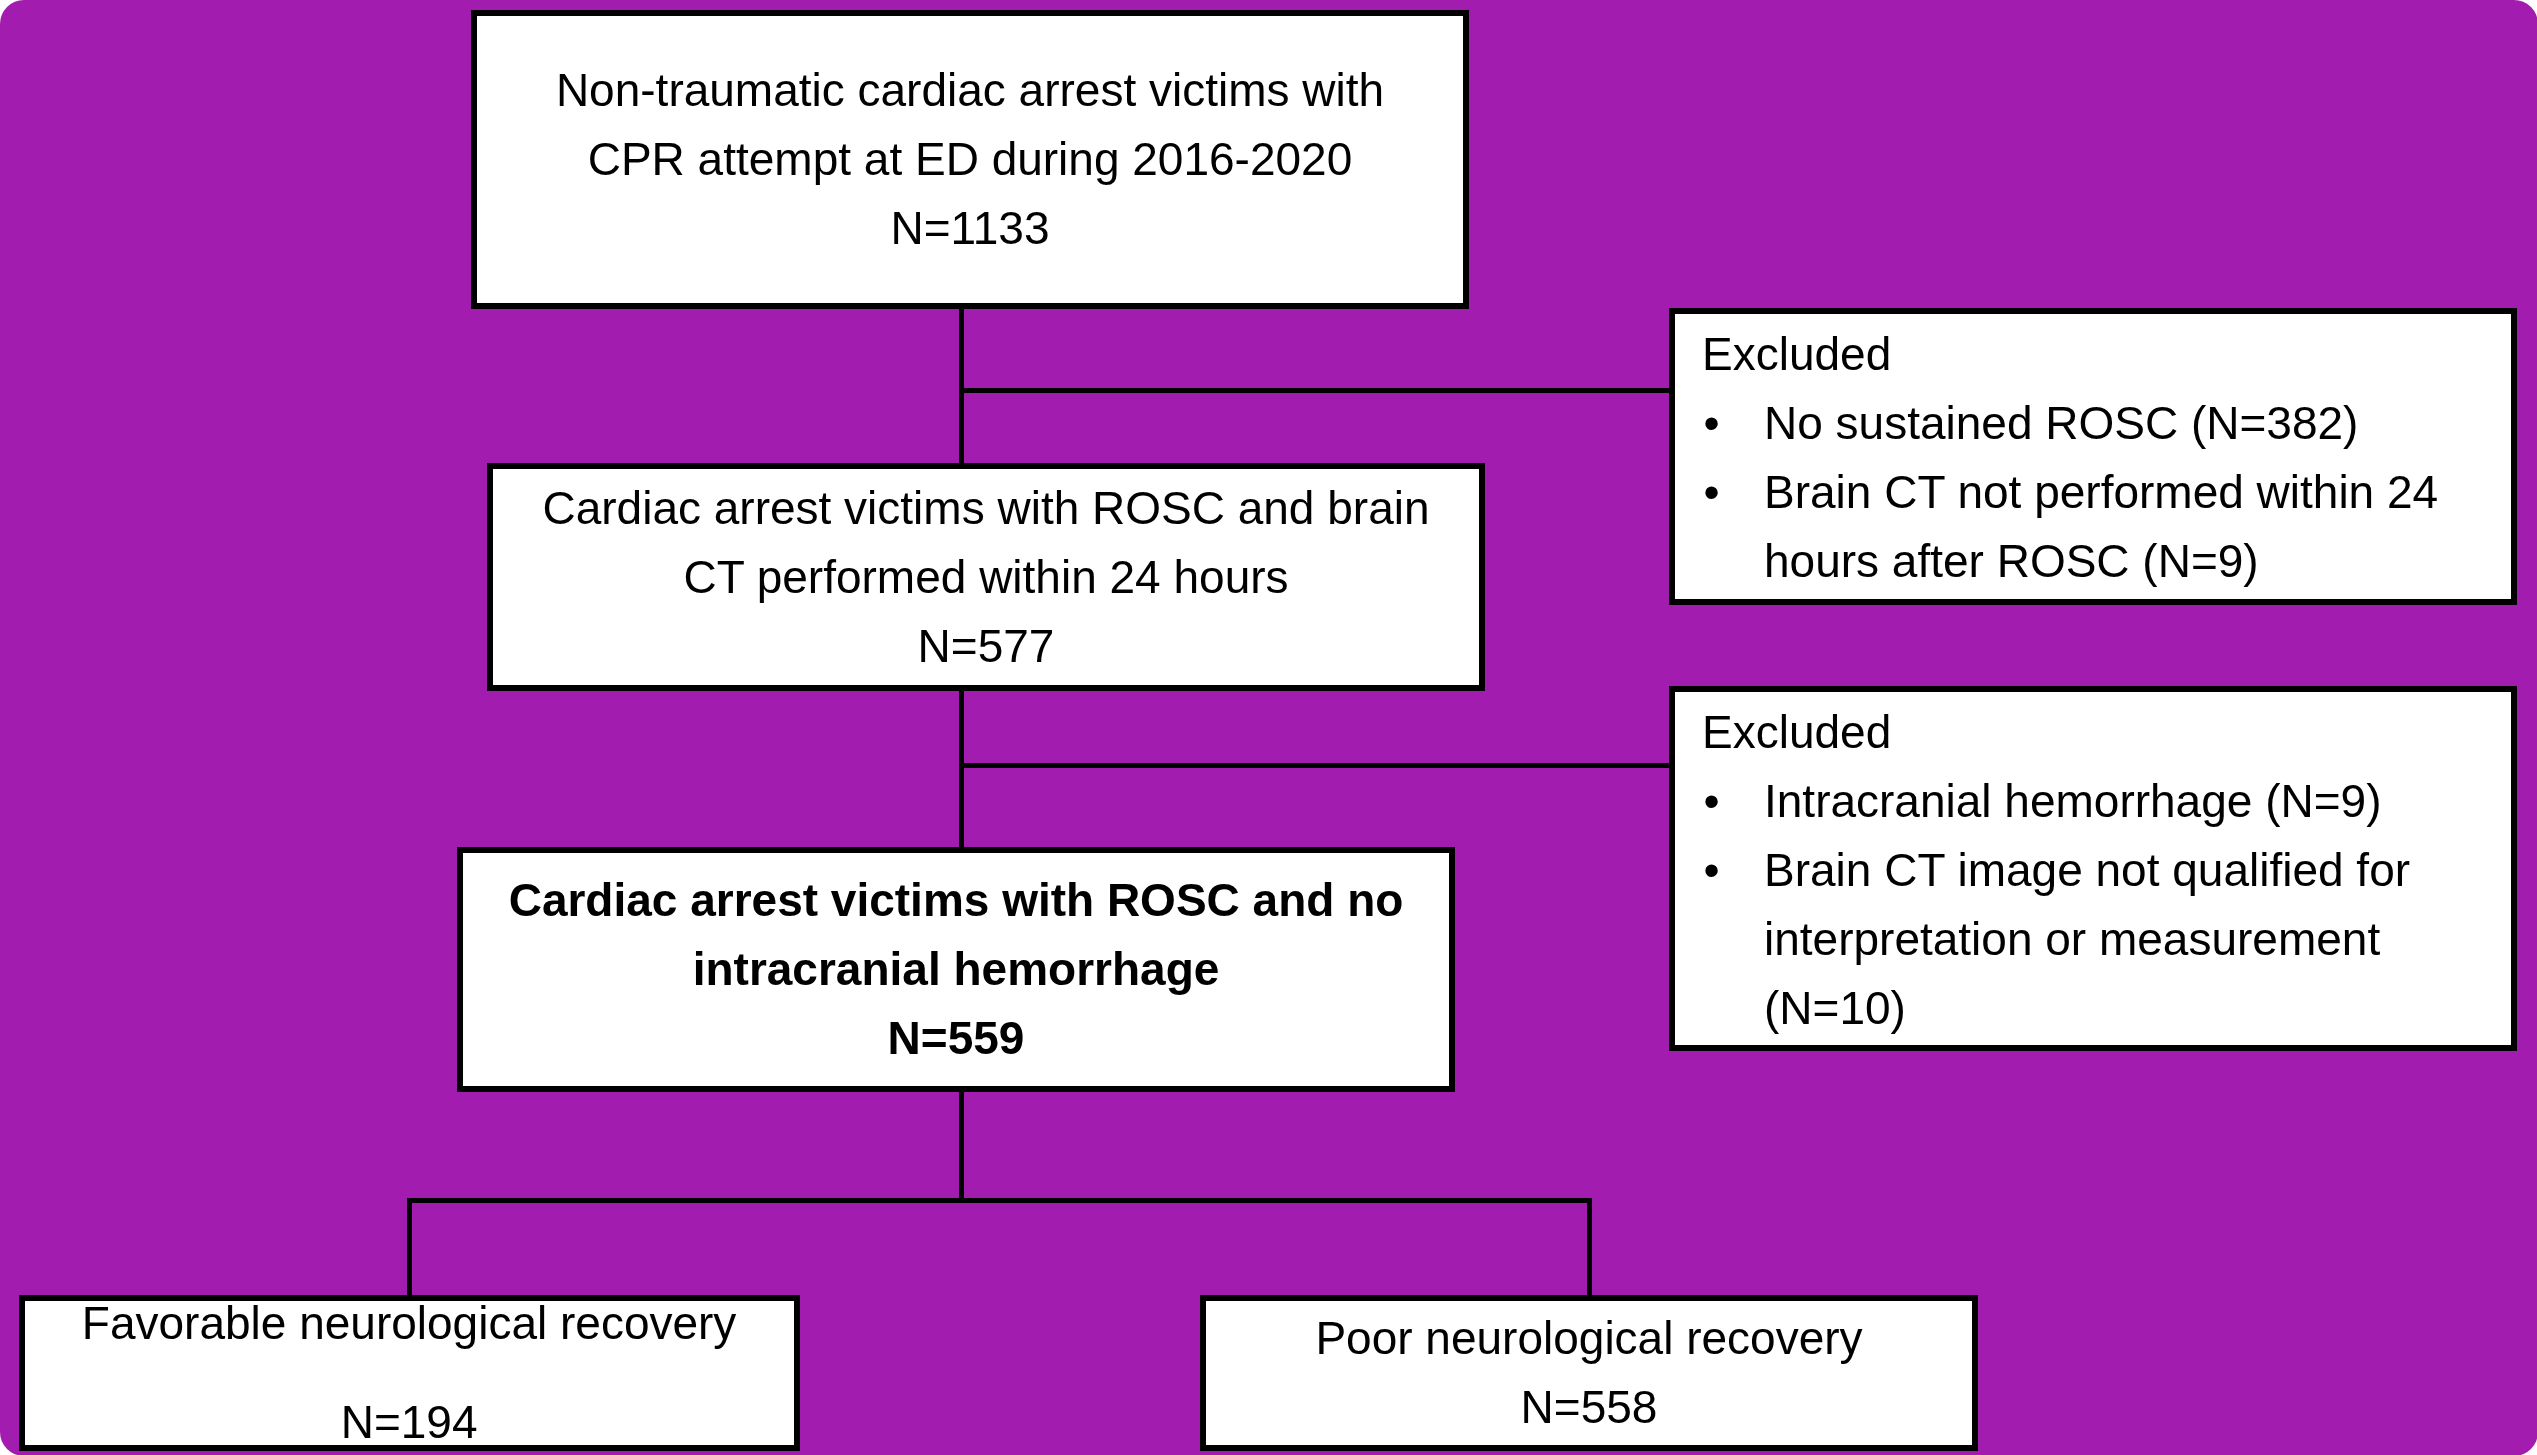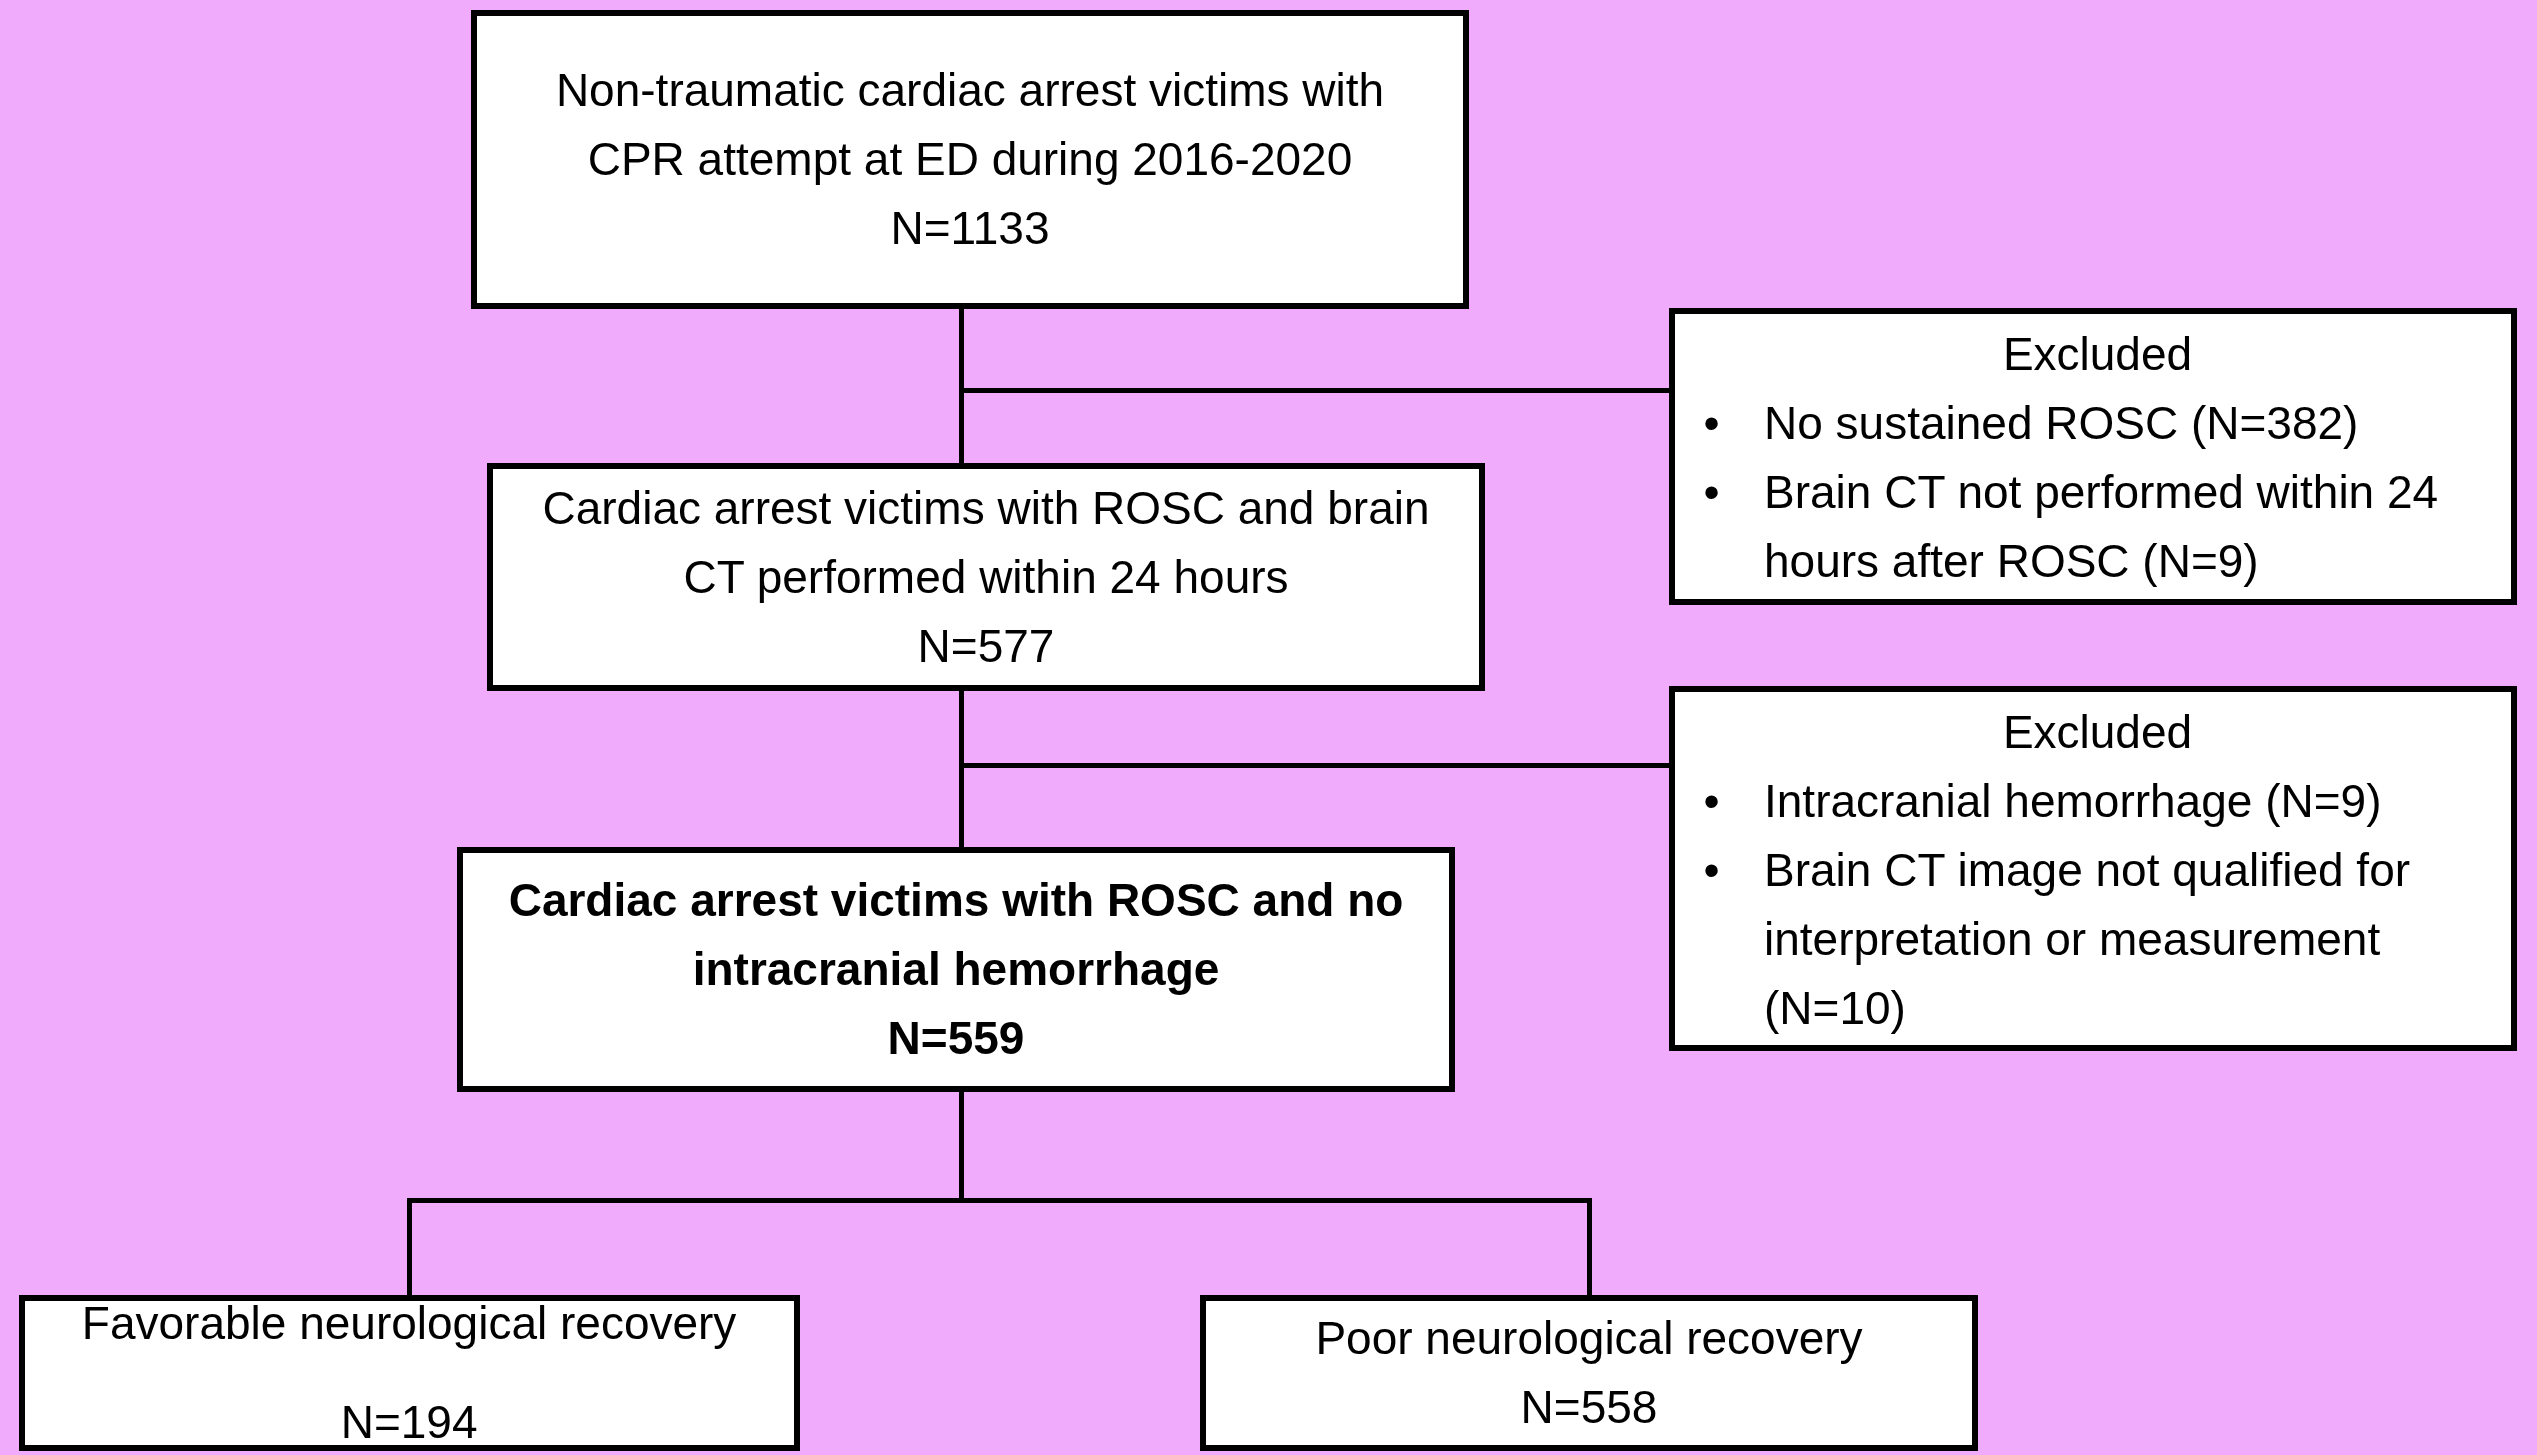--- a/index.html
+++ b/index.html
@@ -10,22 +10,23 @@
   body {
     width: 2538px;
     height: 1456px;
     font-family: "Liberation Sans", sans-serif;
     color: #000000;
   }
   .canvas {
     position: relative;
     width: 2538px;
     height: 1456px;
-    background: #f0abfc;
+    background: #a21caf;
     overflow: hidden;
+    border-radius: 24px;
   }
   .box {
     position: absolute;
     box-sizing: border-box;
     border: 6.7px solid #000000;
     background: #ffffff;
     font-size: 46px;
     line-height: 1.5;
     color: #000000;
   }
@@ -36,21 +37,20 @@
     align-items: center;
     text-align: center;
     padding: 3px 45px;
   }
   .excl-box {
     padding: 6px 18px 6px 18px;
     text-align: left;
   }
   .excl-title {
     padding-left: 9px;
-    text-align: center;
   }
   .bullet-row {
     display: flex;
     align-items: flex-start;
   }
   .bullet {
     flex: 0 0 71px;
     padding-left: 10.4px;
     box-sizing: border-box;
   }

